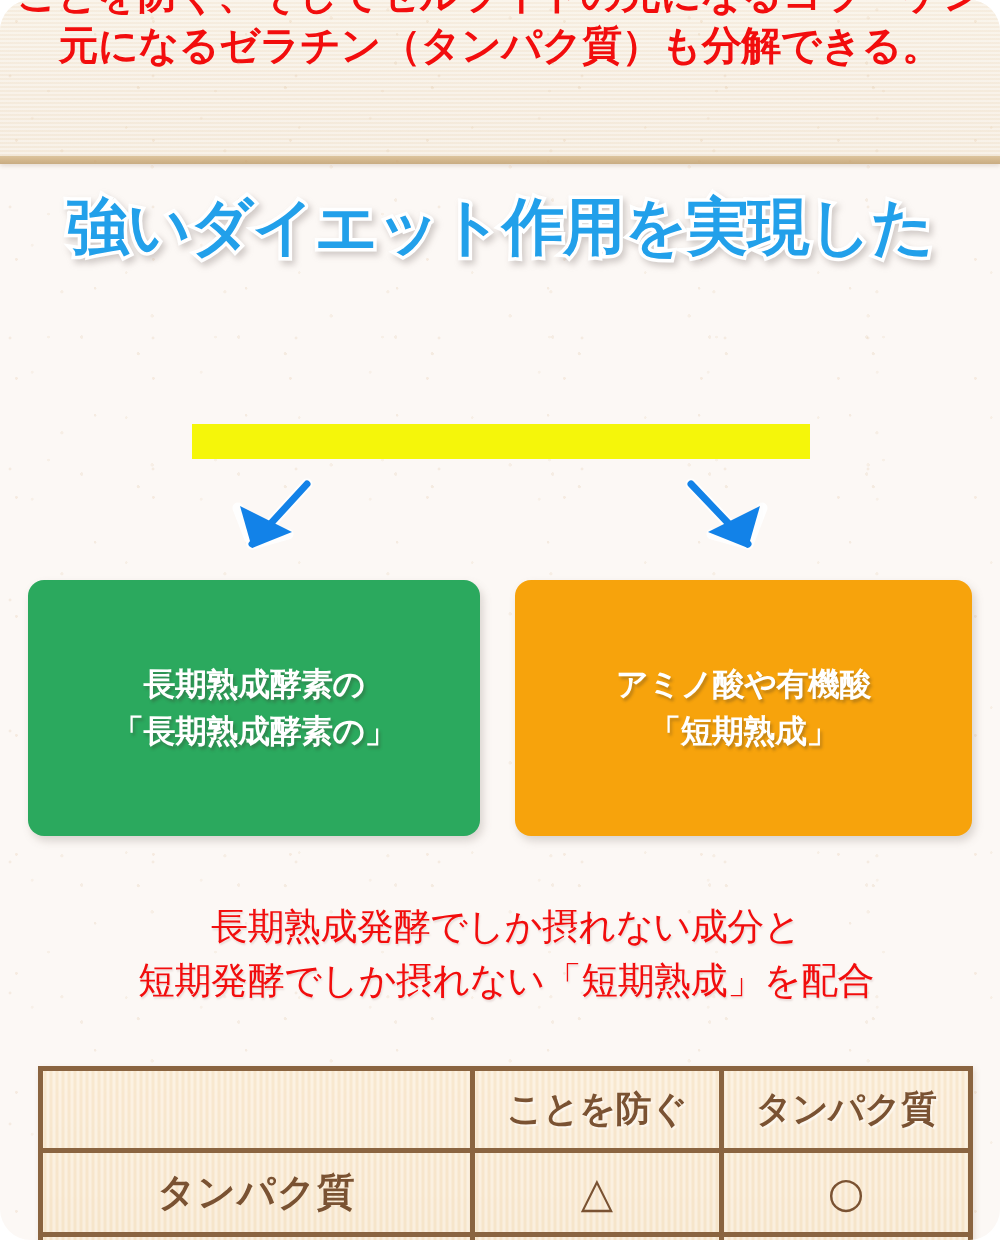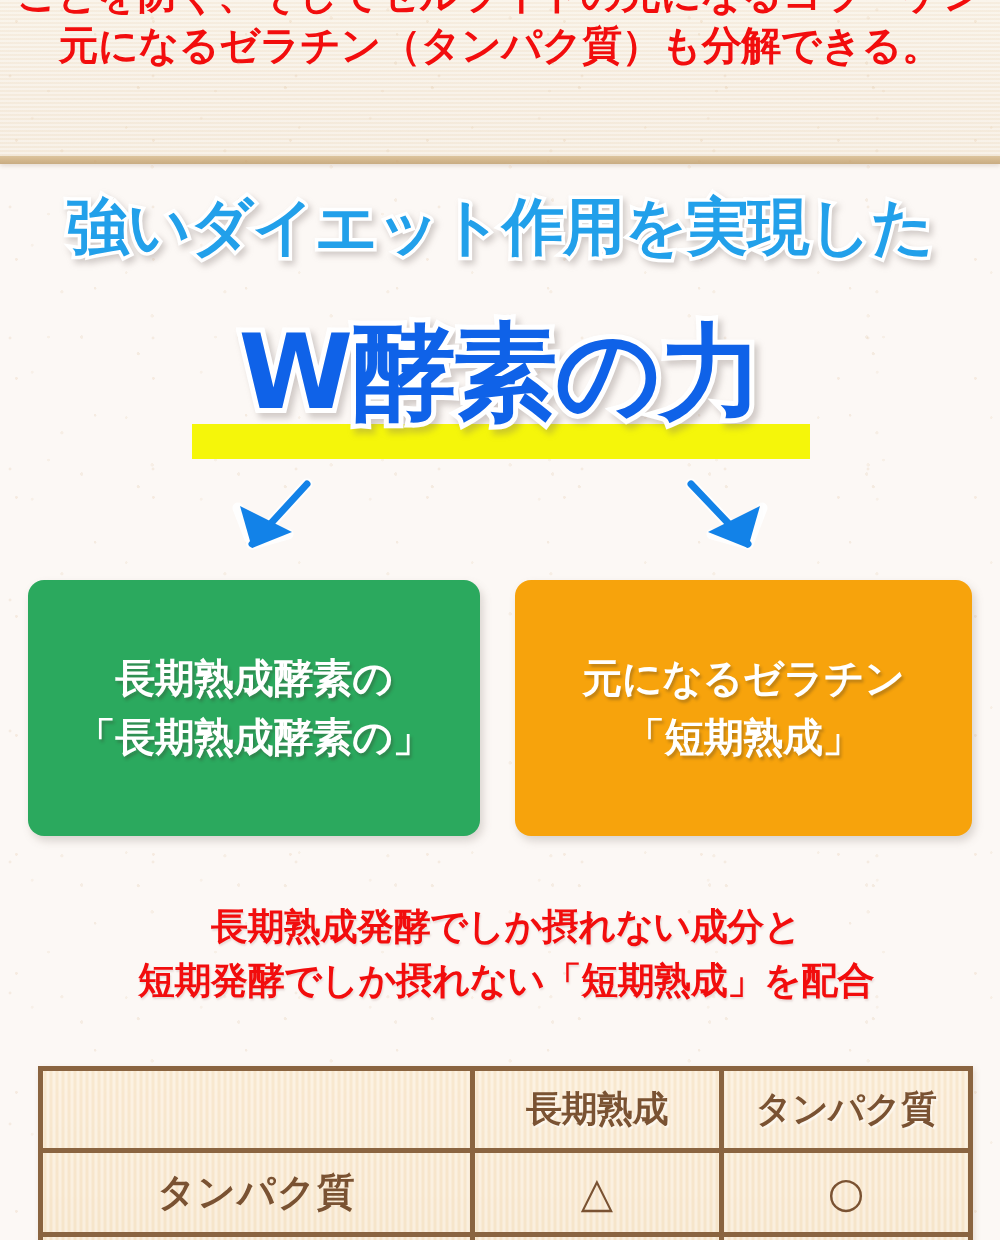--- a/index.html
+++ b/index.html
@@ -8,20 +8,21 @@
     width:1000px; height:1240px;
     overflow:hidden;
     font-family:"DejaVu Sans","Liberation Sans",sans-serif;
   }
 
   #page {
     position:relative;
     width:1000px; height:1240px;
     background:#FCF8F5;
     overflow:hidden;
+    border-radius:31px;
   }
 
   
   .texture {
     position:absolute; inset:0;
     pointer-events:none;
     background-image:
       radial-gradient(circle at 12% 18%, rgba(214,170,120,.17) 0 1.2px, transparent 1.6px),
       radial-gradient(circle at 38% 7%,  rgba(214,170,120,.13) 0 1.4px, transparent 1.8px),
       radial-gradient(circle at 63% 27%, rgba(205,160,110,.15) 0 1.1px, transparent 1.5px),
@@ -112,35 +113,35 @@
     border-radius:16px;
     display:flex; flex-direction:column;
     align-items:center; justify-content:center;
     box-shadow:3px 5px 9px rgba(120,110,100,.26);
   }
   .card-green  { left:28px;  width:452px; background:#2BA95E; }
   .card-orange { left:515px; width:457px; background:#F7A30C; }
   .card-line {
     color:#FFFFFF;
     font-weight:900;
-    font-size:40px;
+    font-size:32px;
     line-height:1.48;
     white-space:nowrap;
     text-shadow:2px 3px 3px rgba(60,50,40,.30);
     letter-spacing:-.5px;
   }
 
   
   .red-block {
     position:absolute; left:0; top:900px;
     width:1000px; text-align:center;
   }
   .red-line {
     color:#F20D0D;
-    font-weight:700;
+    font-weight:400;
     font-size:37px;
     line-height:1.45;
     white-space:nowrap;
     letter-spacing:-.5px;
     text-shadow:1px 2px 2px rgba(160,120,120,.22);
     padding-left:12px;
   }
 
   
   .table-wrap {
@@ -187,21 +188,20 @@
   <div class="band-divider"></div>
 
   <div class="texture"></div>
 
   <div class="headline">
     <div class="headline-l1">強いダイエット作用を実現した</div>
   </div>
 
   <div class="wrap-w">
     <div class="yellow-bar"></div>
-    <div class="headline-l2">W酵素の力</div>
   </div>
 
   <div class="arrows">
     <svg width="1000" height="110" viewBox="0 0 1000 110">
       <g stroke="#FFFFFF" stroke-width="11" fill="none" stroke-linecap="round" stroke-linejoin="round" opacity=".95">
         <path d="M307 22 L252 82"></path>
         <path d="M252 82 L238 46 M252 82 L288 72"></path>
         <path d="M691 22 L748 82"></path>
         <path d="M748 82 L712 72 M748 82 L762 46"></path>
       </g>
@@ -215,21 +215,21 @@
       </g>
     </svg>
   </div>
 
   <div class="card card-green">
     <div class="card-line">長期熟成酵素の</div>
     <div class="card-line">「長期熟成酵素の」</div>
   </div>
 
   <div class="card card-orange">
-    <div class="card-line">元になるゼラチン</div>
+    <div class="card-line">アミノ酸や有機酸</div>
     <div class="card-line">「短期熟成」</div>
   </div>
 
   <div class="red-block">
     <div class="red-line">長期熟成発酵でしか摂れない成分と</div>
     <div class="red-line">短期発酵でしか摂れない「短期熟成」を配合</div>
   </div>
 
   <div class="table-wrap">
     <table class="cmp">
@@ -237,21 +237,21 @@
         <col class="c-label">
           <col class="c-long">
           <col class="c-short">
       </colgroup>
       <thead>
         <tr class="row-head">
           <th>
             <span class="head-text"></span>
           </th>
           <th>
-            <span class="head-text">長期熟成</span>
+            <span class="head-text">ことを防ぐ</span>
           </th>
           <th>
             <span class="head-text">タンパク質</span>
           </th>
         </tr>
       </thead>
       <tbody>
         <tr class="row-body">
           <td>
             <span class="label-text">タンパク質</span>

